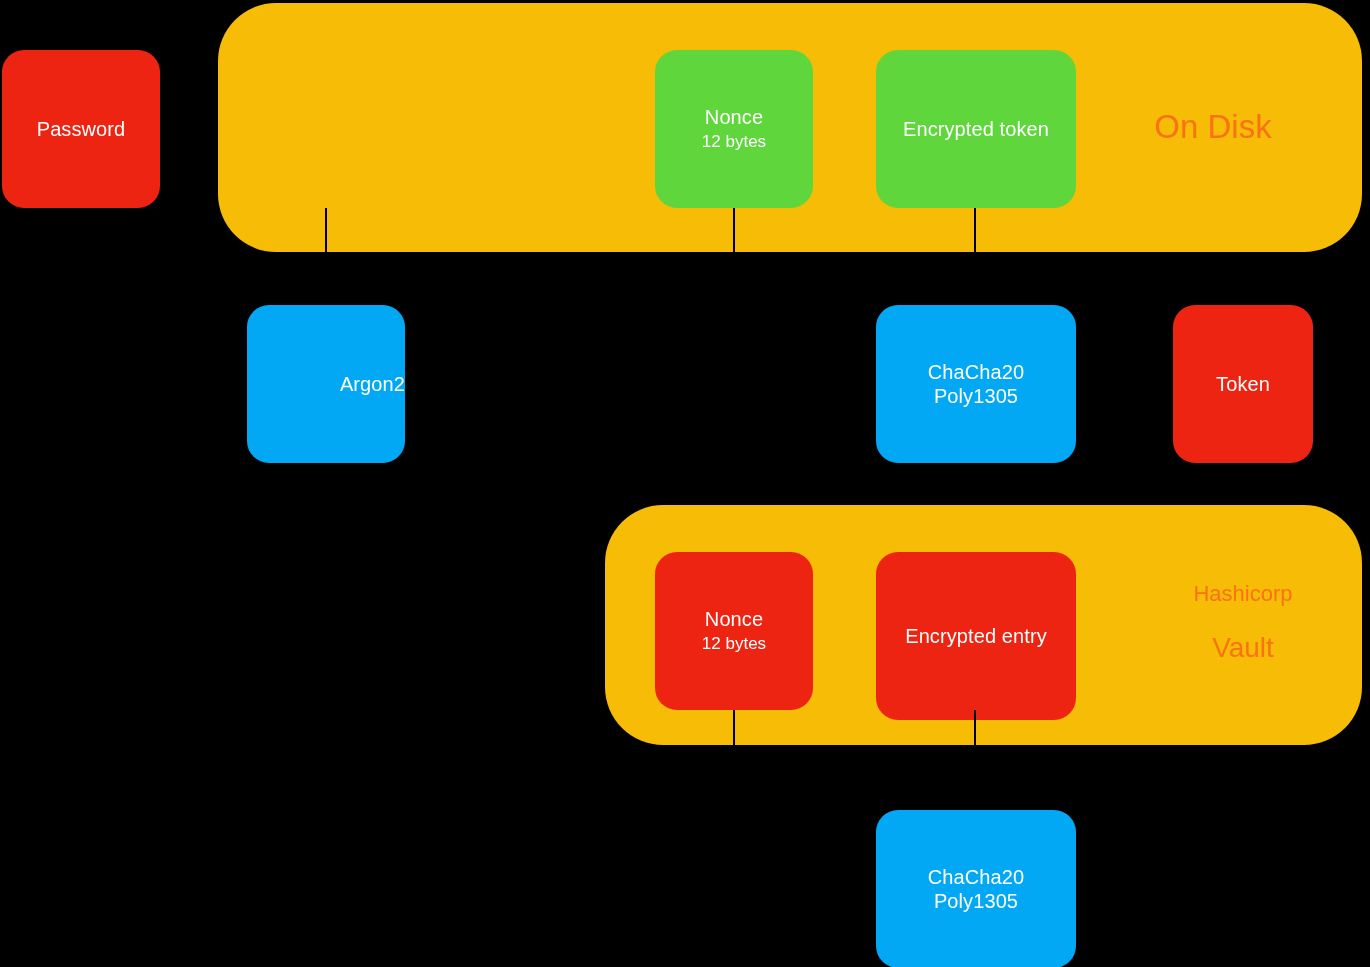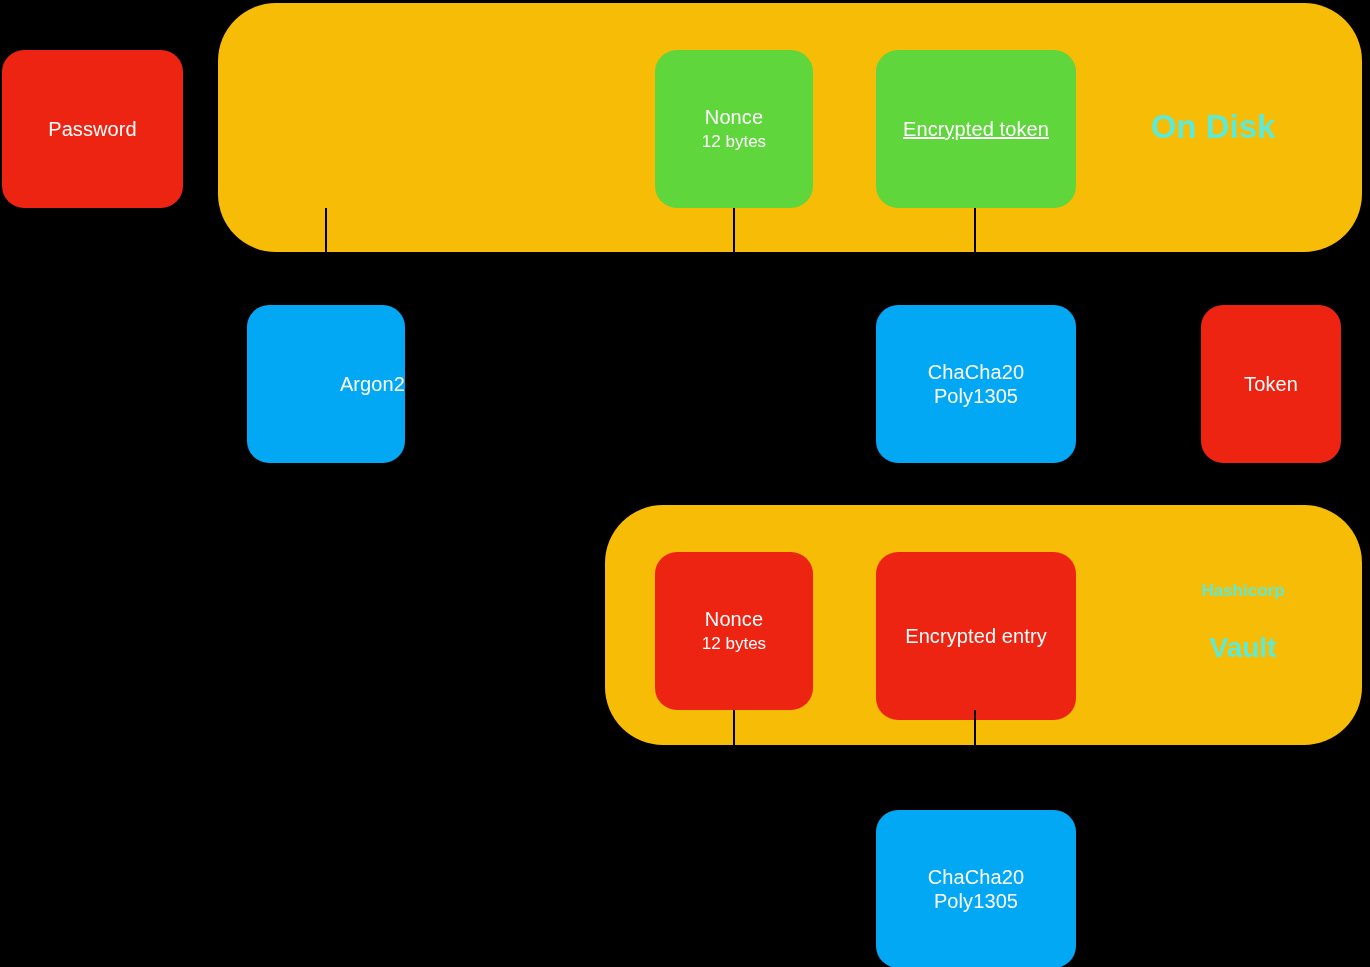--- a/index.html
+++ b/index.html
@@ -44,65 +44,65 @@
     font-weight: 400;
     margin-top: 2px;
   }
   .connector {
     position: absolute;
     width: 2px;
     background: #000000;
   }
   .container-label {
     position: absolute;
-    color: #5eead4;
+    color: #f97316;
     text-align: center;
     white-space: nowrap;
-    font-weight: 700;
+    font-weight: 400;
   }
   .label-ondisk { font-size: 33px; }
-  .label-hashicorp { font-size: 17px; }
+  .label-hashicorp { font-size: 22px; }
   .label-vault { font-size: 28px; }
 </style>
 </head>
 <body>
 
 <div id="canvas">
 
   <div class="container-box" style="left:218px; top:3px; width:1144px; height:249px;"></div>
 
   <div class="container-label label-ondisk" style="left:1113px; top:108px; width:200px;">On Disk</div>
 
-  <div class="node red" style="left:2px; top:50px; width:181px; height:158px;">
+  <div class="node red" style="left:2px; top:50px; width:158px; height:158px;">
     <span class="node-title">Password</span>
   </div>
 
   <div class="connector" style="left:325px; top:208px; height:44px;"></div>
 
   <div class="node green" style="left:655px; top:50px; width:158px; height:158px;">
     <span class="node-title">Nonce</span>
     <span class="node-sub">12 bytes</span>
   </div>
   <div class="connector" style="left:733px; top:208px; height:44px;"></div>
 
-  <div class="node green" style="left:876px; top:50px; width:200px; height:158px;text-decoration:underline;">
+  <div class="node green" style="left:876px; top:50px; width:200px; height:158px;">
     <span class="node-title">Encrypted token</span>
   </div>
   <div class="connector" style="left:974px; top:208px; height:44px;"></div>
 
   <div class="node blue" style="left:247px; top:305px; width:158px; height:158px;align-items:flex-end;">
     <span class="node-title">Argon2</span>
   </div>
 
   <div class="node blue" style="left:876px; top:305px; width:200px; height:158px;">
     <span class="node-title">ChaCha20</span>
     <span class="node-title">Poly1305</span>
   </div>
 
-  <div class="node red" style="left:1173px; top:305px; width:140px; height:158px;margin-left:28px;">
+  <div class="node red" style="left:1173px; top:305px; width:140px; height:158px;">
     <span class="node-title">Token</span>
   </div>
 
   <div class="container-box" style="left:605px; top:505px; width:757px; height:240px;"></div>
 
   <div class="container-label label-hashicorp" style="left:1143px; top:581px; width:200px;">Hashicorp</div>
   <div class="container-label label-vault" style="left:1143px; top:632px; width:200px;">Vault</div>
 
   <div class="node red" style="left:655px; top:552px; width:158px; height:158px;">
     <span class="node-title">Nonce</span>

